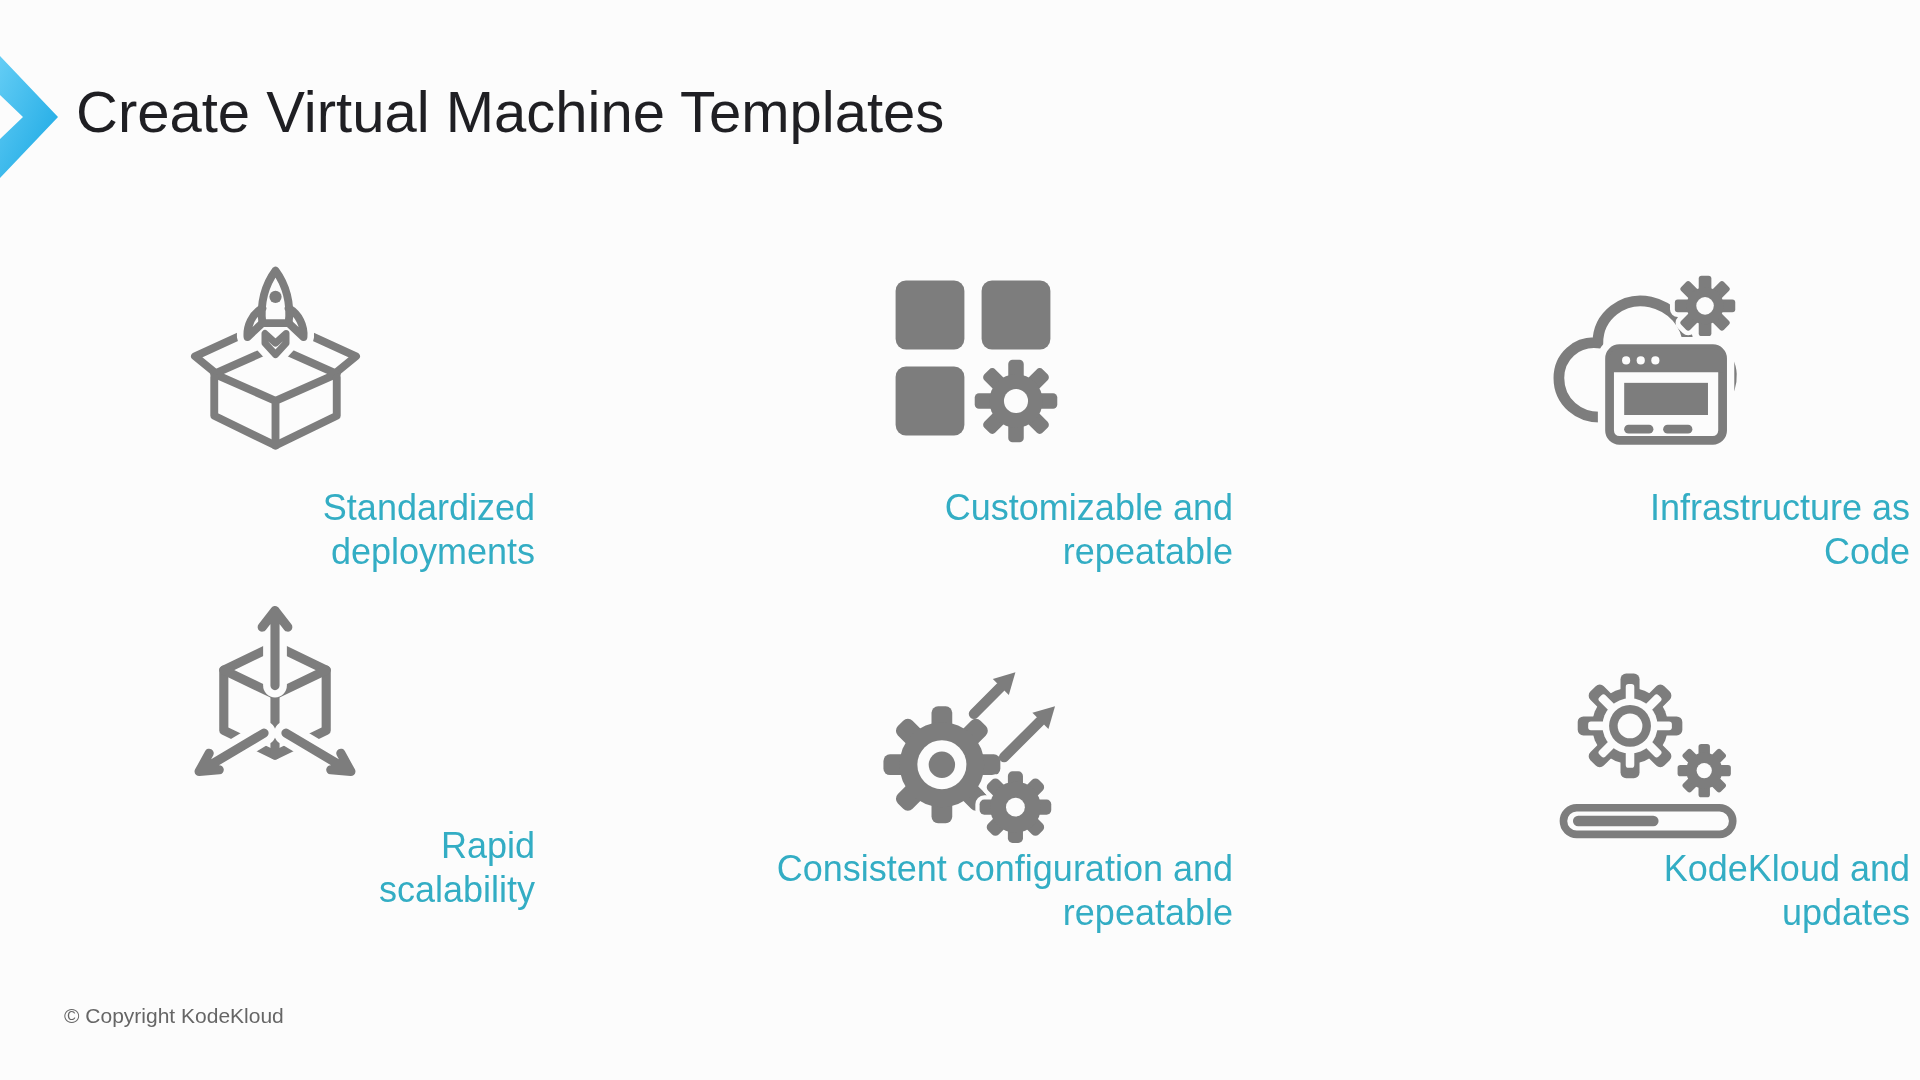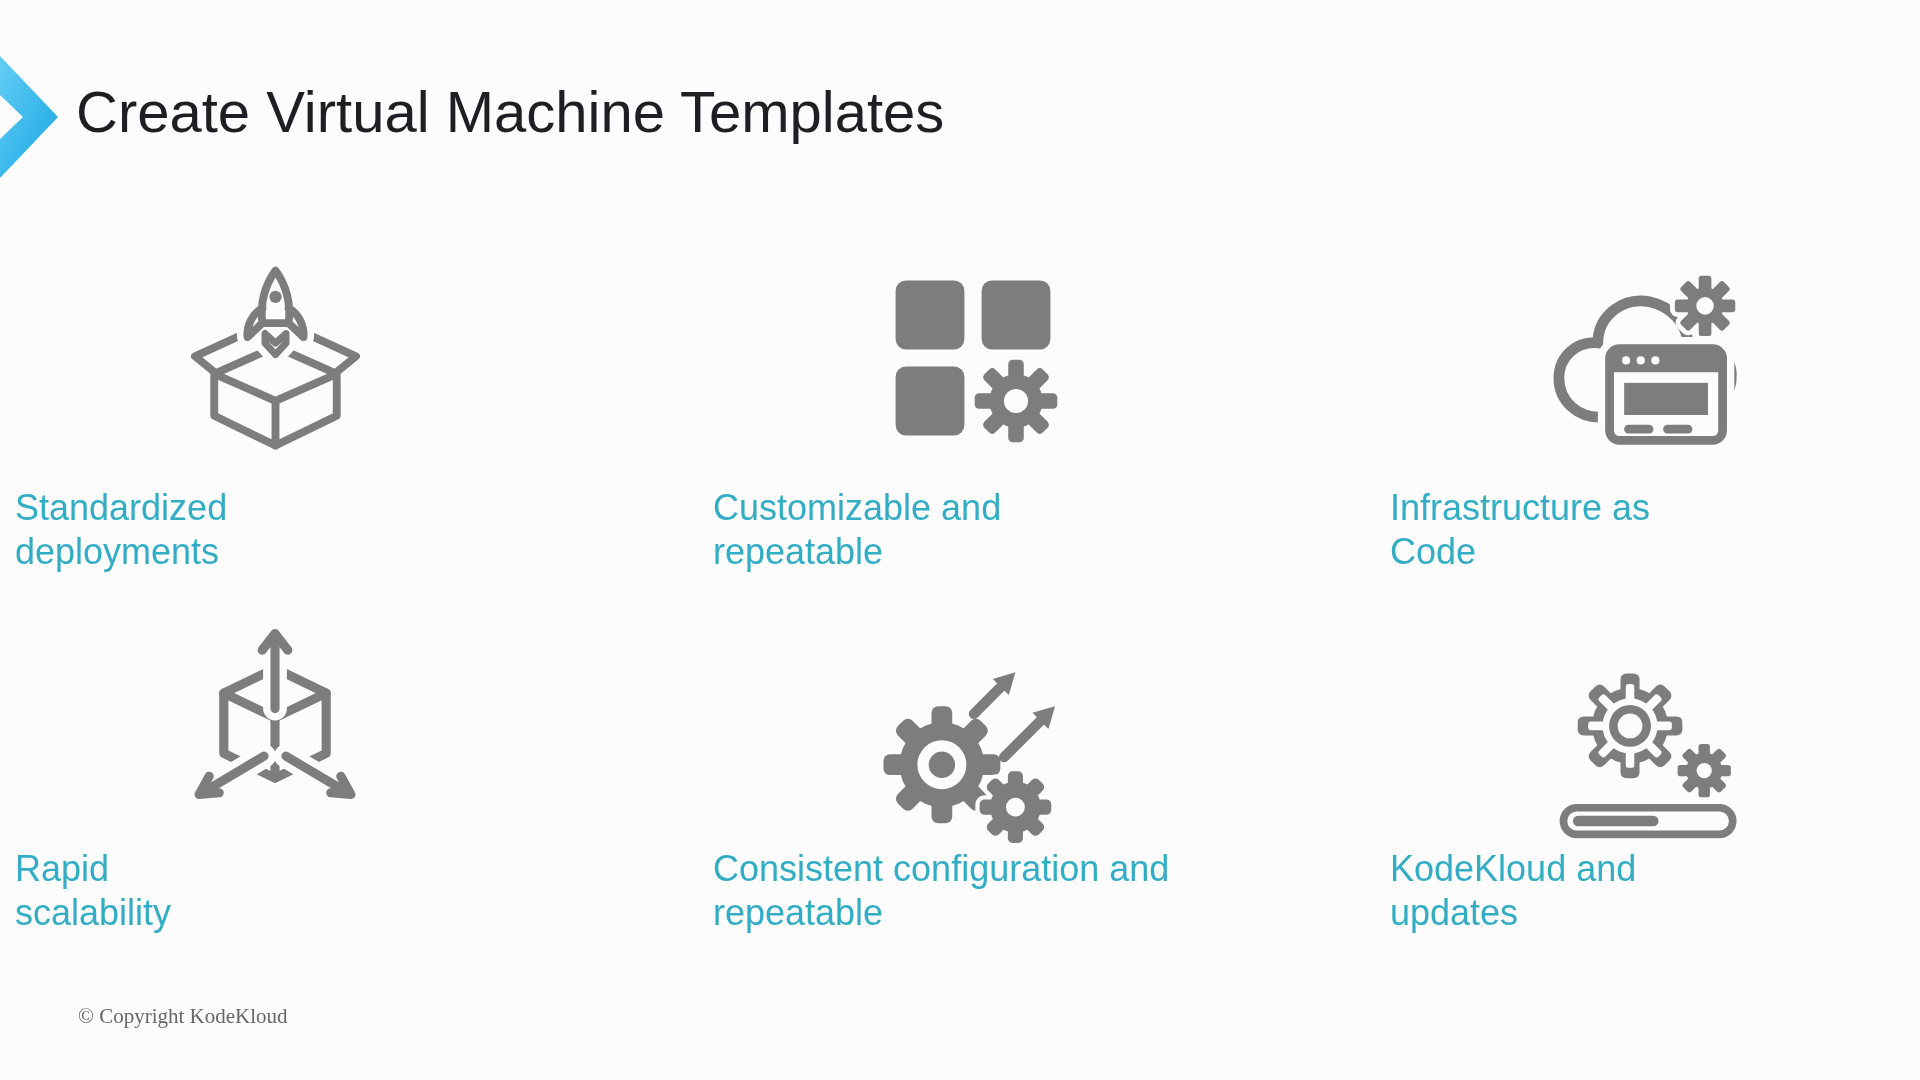--- a/index.html
+++ b/index.html
@@ -6,35 +6,35 @@
   body { width:1920px; height:1080px; overflow:hidden; background:#fcfcfc;
          font-family:"Liberation Sans", sans-serif; }
   .slide { position:relative; width:1531px; height:1080px; background:#fcfcfc; }
 
   .chevron { position:absolute; left:0; top:56px; width:58px; height:122px; }
 
   .title { position:absolute; left:76px; top:78px; margin:0;
            font-size:58px; font-weight:400; letter-spacing:0px;
            color:#1f1f23; font-family:"Liberation Sans", sans-serif; }
 
-  .cell { position:absolute; width:520px; text-align:left; }
+  .cell { position:absolute; width:520px; text-align:right; }
   .cell .icon-box { height:200px; display:flex; align-items:center; justify-content:center; }
   .cell .label { margin-top:28px; font-size:36px; line-height:1.22; color:#33adc4;
                  white-space:pre-line; }
   .row2 .label { margin-top:32px; }
   .drop { margin-top:56px; }
 
   .c1 { left:15px;   top:258px; }
   .c2 { left:713px;  top:258px; }
   .c3 { left:1390px; top:258px; }
-  .c4 { left:15px;   top:615px; }
+  .c4 { left:15px;   top:592px; }
   .c5 { left:713px;  top:615px; }
   .c6 { left:1390px; top:615px; }
 
-  .footer { position:absolute; left:78px; top:1004px; font-size:21px; color:#666;font-family:Liberation Serif, serif; }
+  .footer { position:absolute; left:64px; top:1004px; font-size:21px; color:#666; }
 
   svg { display:block; }
 </style>
 </head>
 <body>
 
 <div class="slide">
 
   <svg class="chevron" viewBox="0 0 58 122">
     <defs>

